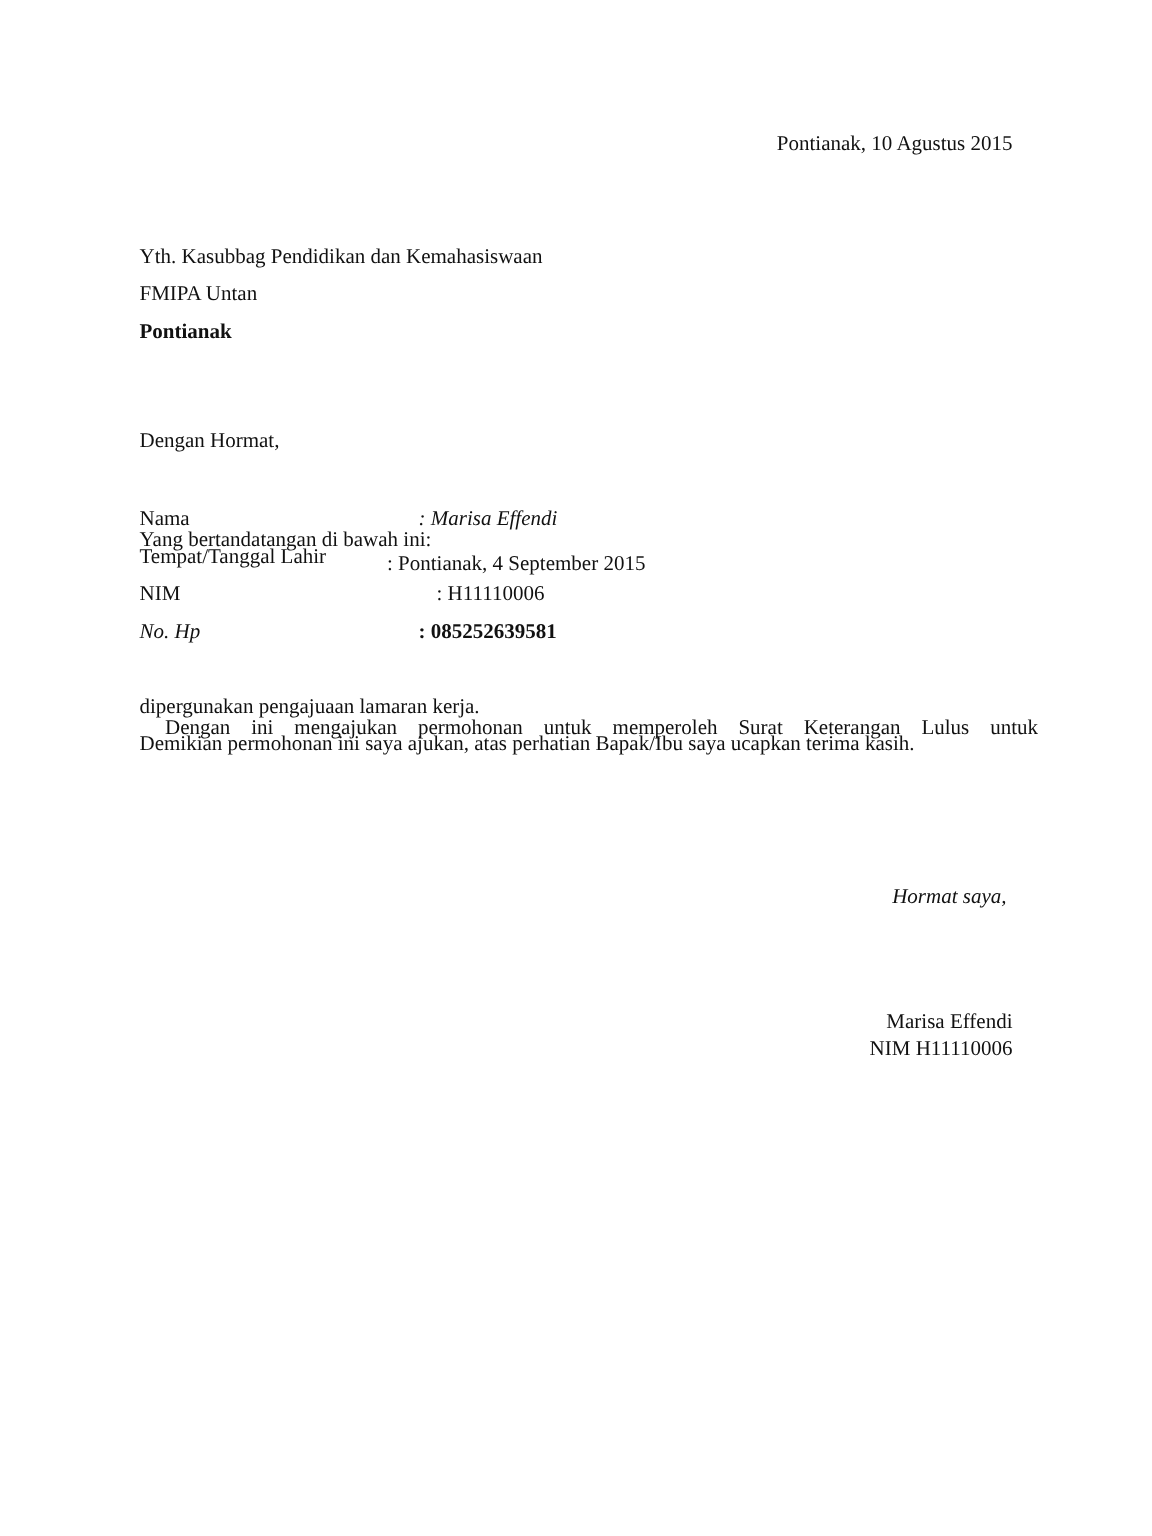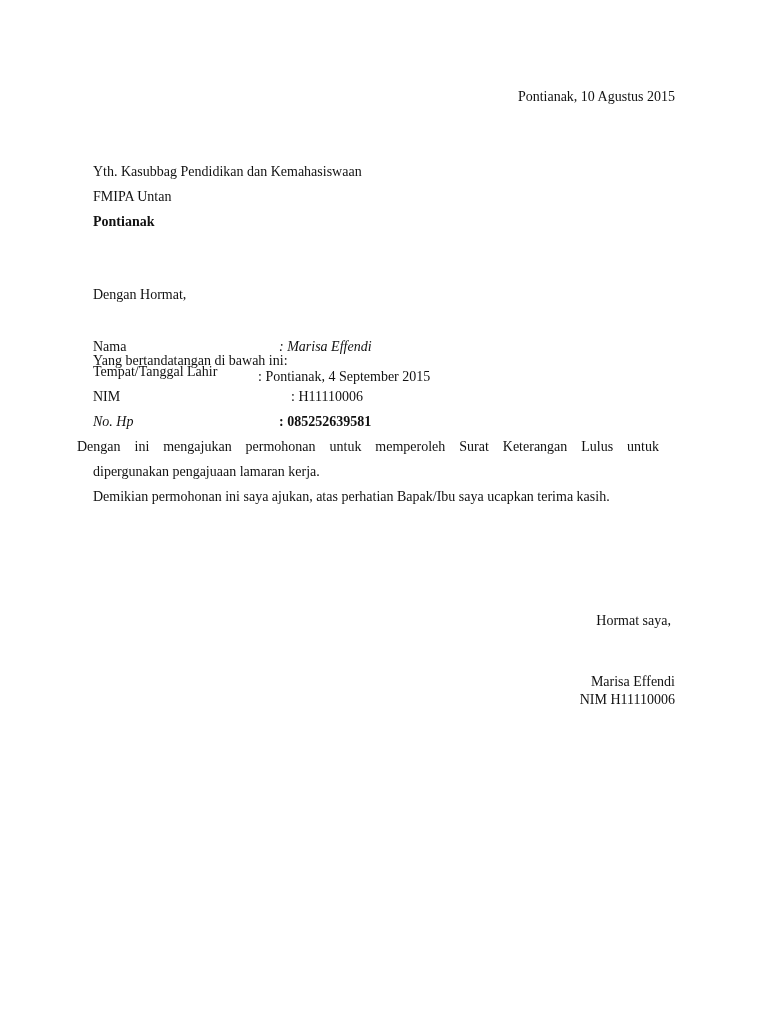--- a/index.html
+++ b/index.html
@@ -24,26 +24,27 @@
     .right {
       right: 93px;
       text-align: right;
       font-family: Liberation Serif, serif;
     }
     .left {
       left: 93px;
     }
     .justify-line {
       position: absolute;
-      left: 77px;
+      left: 110px;
       width: 582px;
       text-align: justify;
       text-align-last: justify;
       line-height: 18px;
       white-space: nowrap;
+      margin-top: 39px;
     }
     .field-label {
       position: absolute;
       left: 93px;
       line-height: 18px;
       white-space: nowrap;
     }
     .field-value {
       position: absolute;
       left: 279px;
@@ -81,18 +82,18 @@
     <div>
       <div class="field-label" style="top:413px;font-style:italic;">No. Hp</div>
       <div class="field-value" style="top:413px;font-weight:bold;">: 085252639581</div>
     </div>
   </div>
 
   <div class="justify-line" style="top:438px;">Dengan ini mengajukan permohonan untuk memperoleh Surat Keterangan Lulus untuk</div>
   <div class="line left" style="top:463px;">dipergunakan pengajuaan lamaran kerja.</div>
   <div class="line left" style="top:488px;">Demikian permohonan ini saya ajukan, atas perhatian Bapak/Ibu saya ucapkan terima kasih.</div>
 
-  <div class="line" style="top:612px; right:97px;">Hormat saya,</div>
+  <div class="line" style="top:590px; right:97px;font-style:italic;">Hormat saya,</div>
 
   <div class="line right" style="top:673px;">Marisa Effendi</div>
   <div class="line right" style="top:691px;">NIM H11110006</div>
 
 </div>
 
 </body></html>

